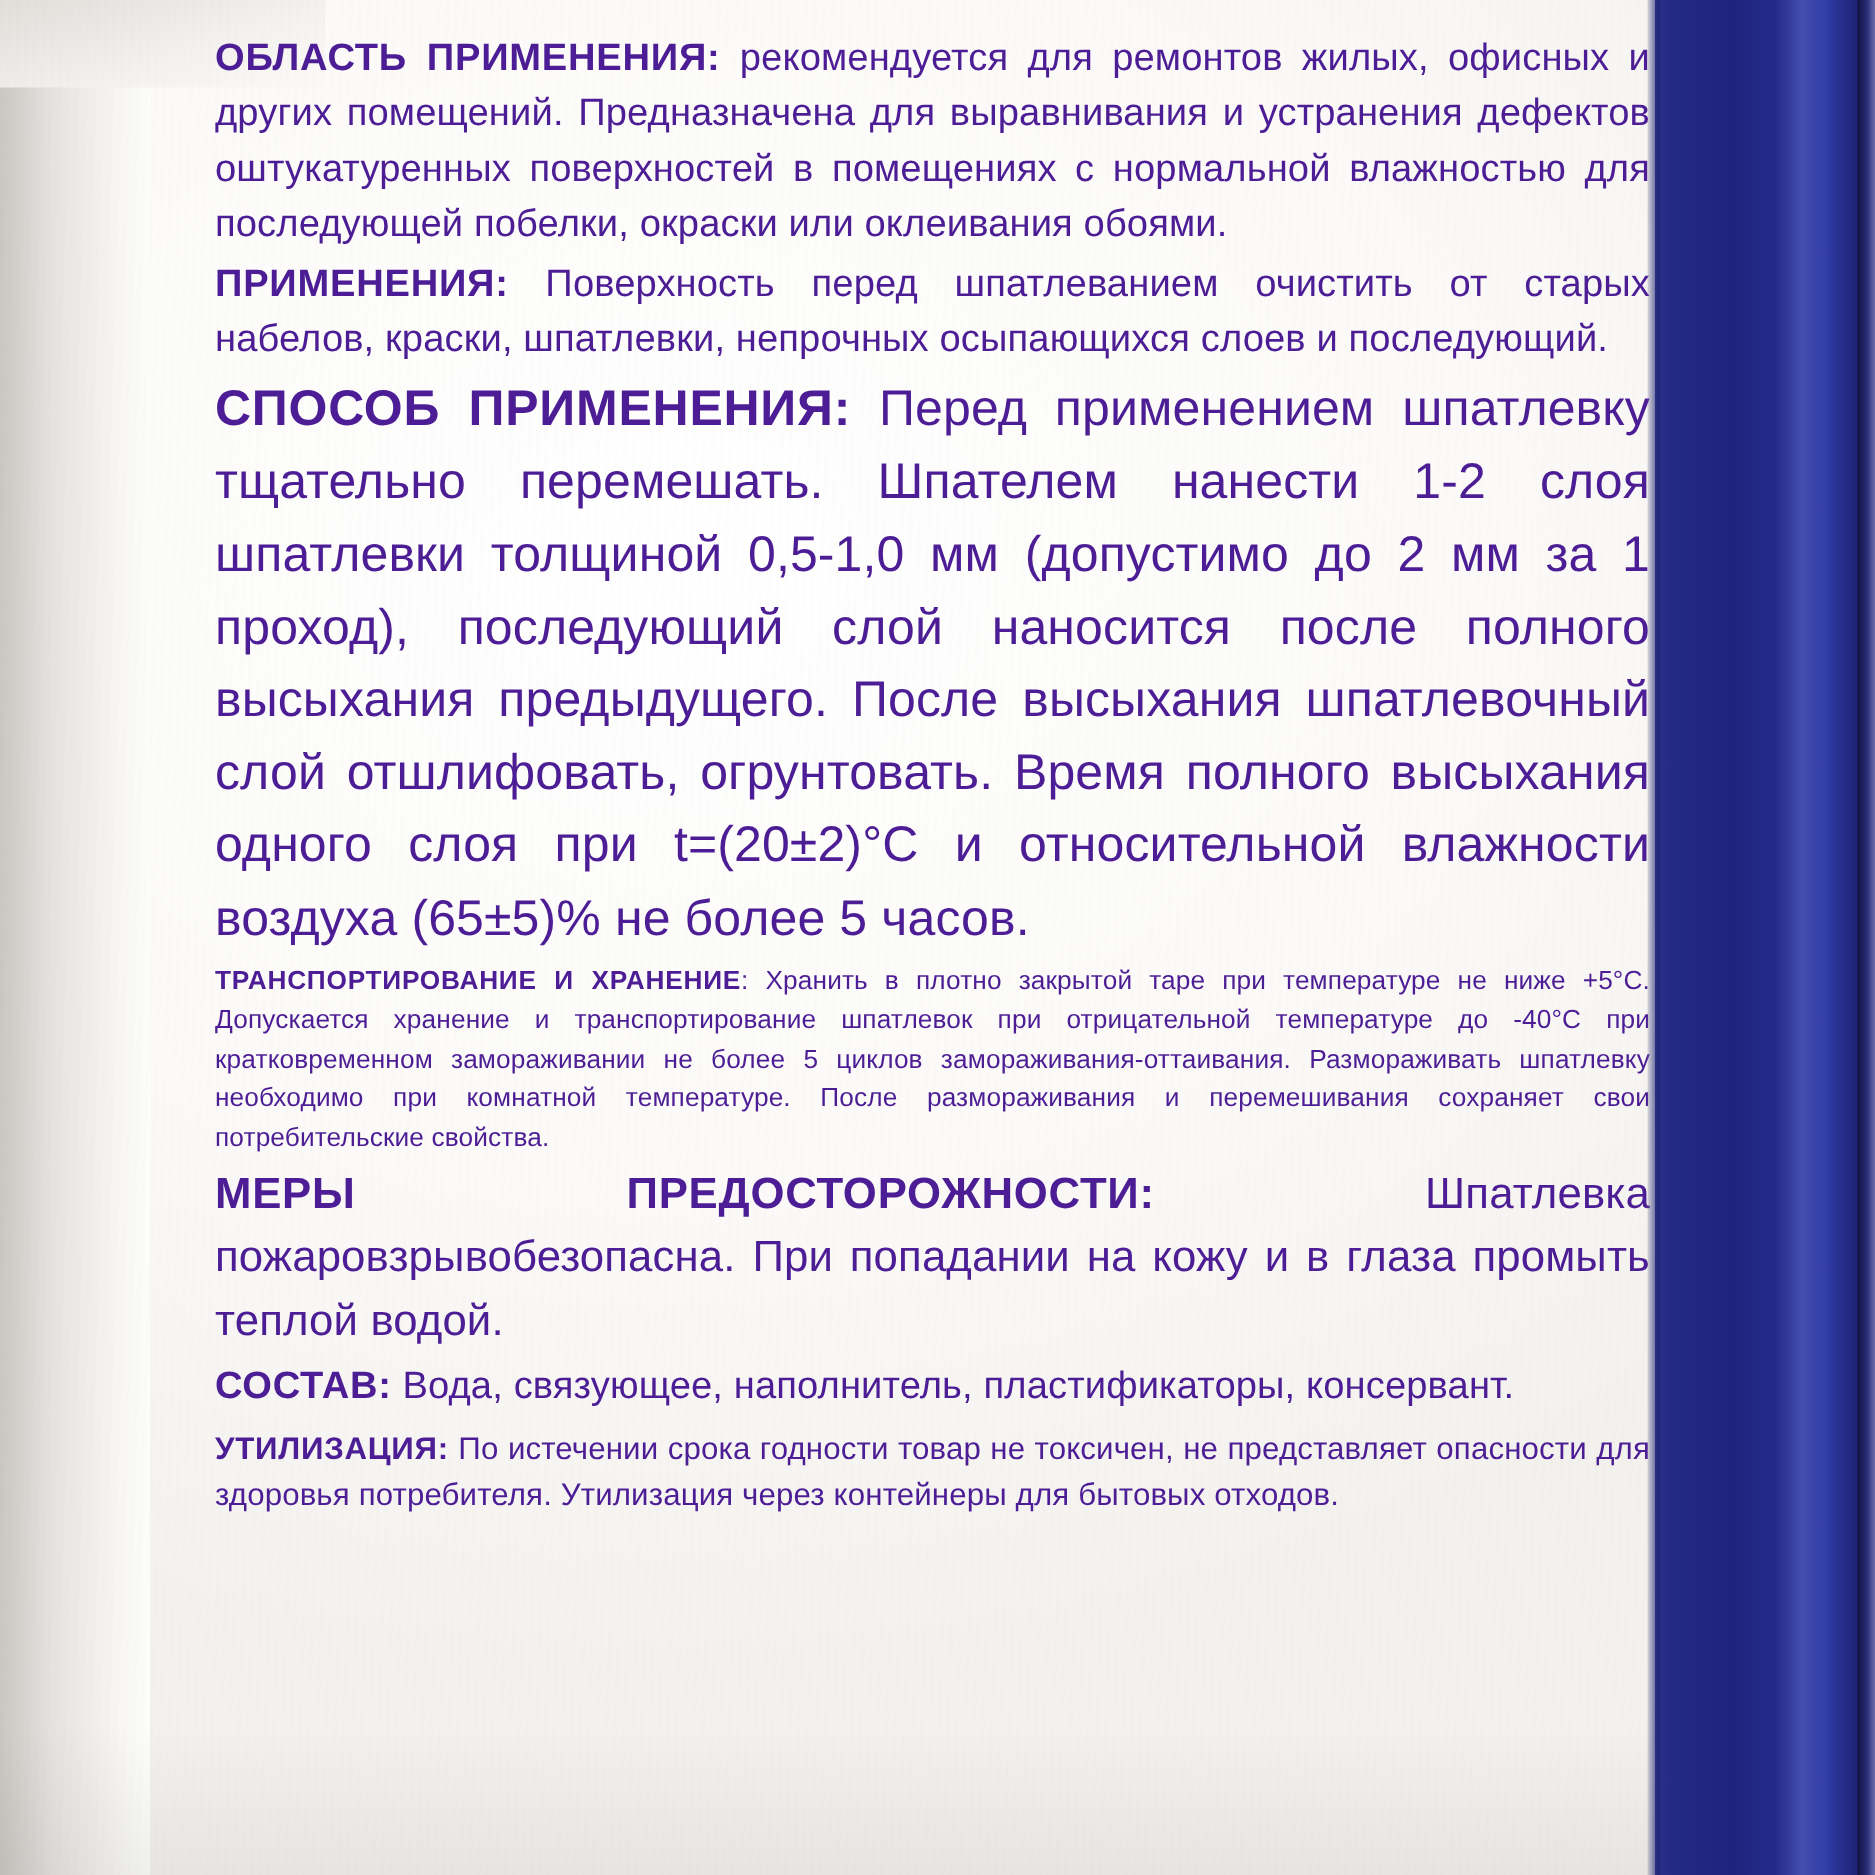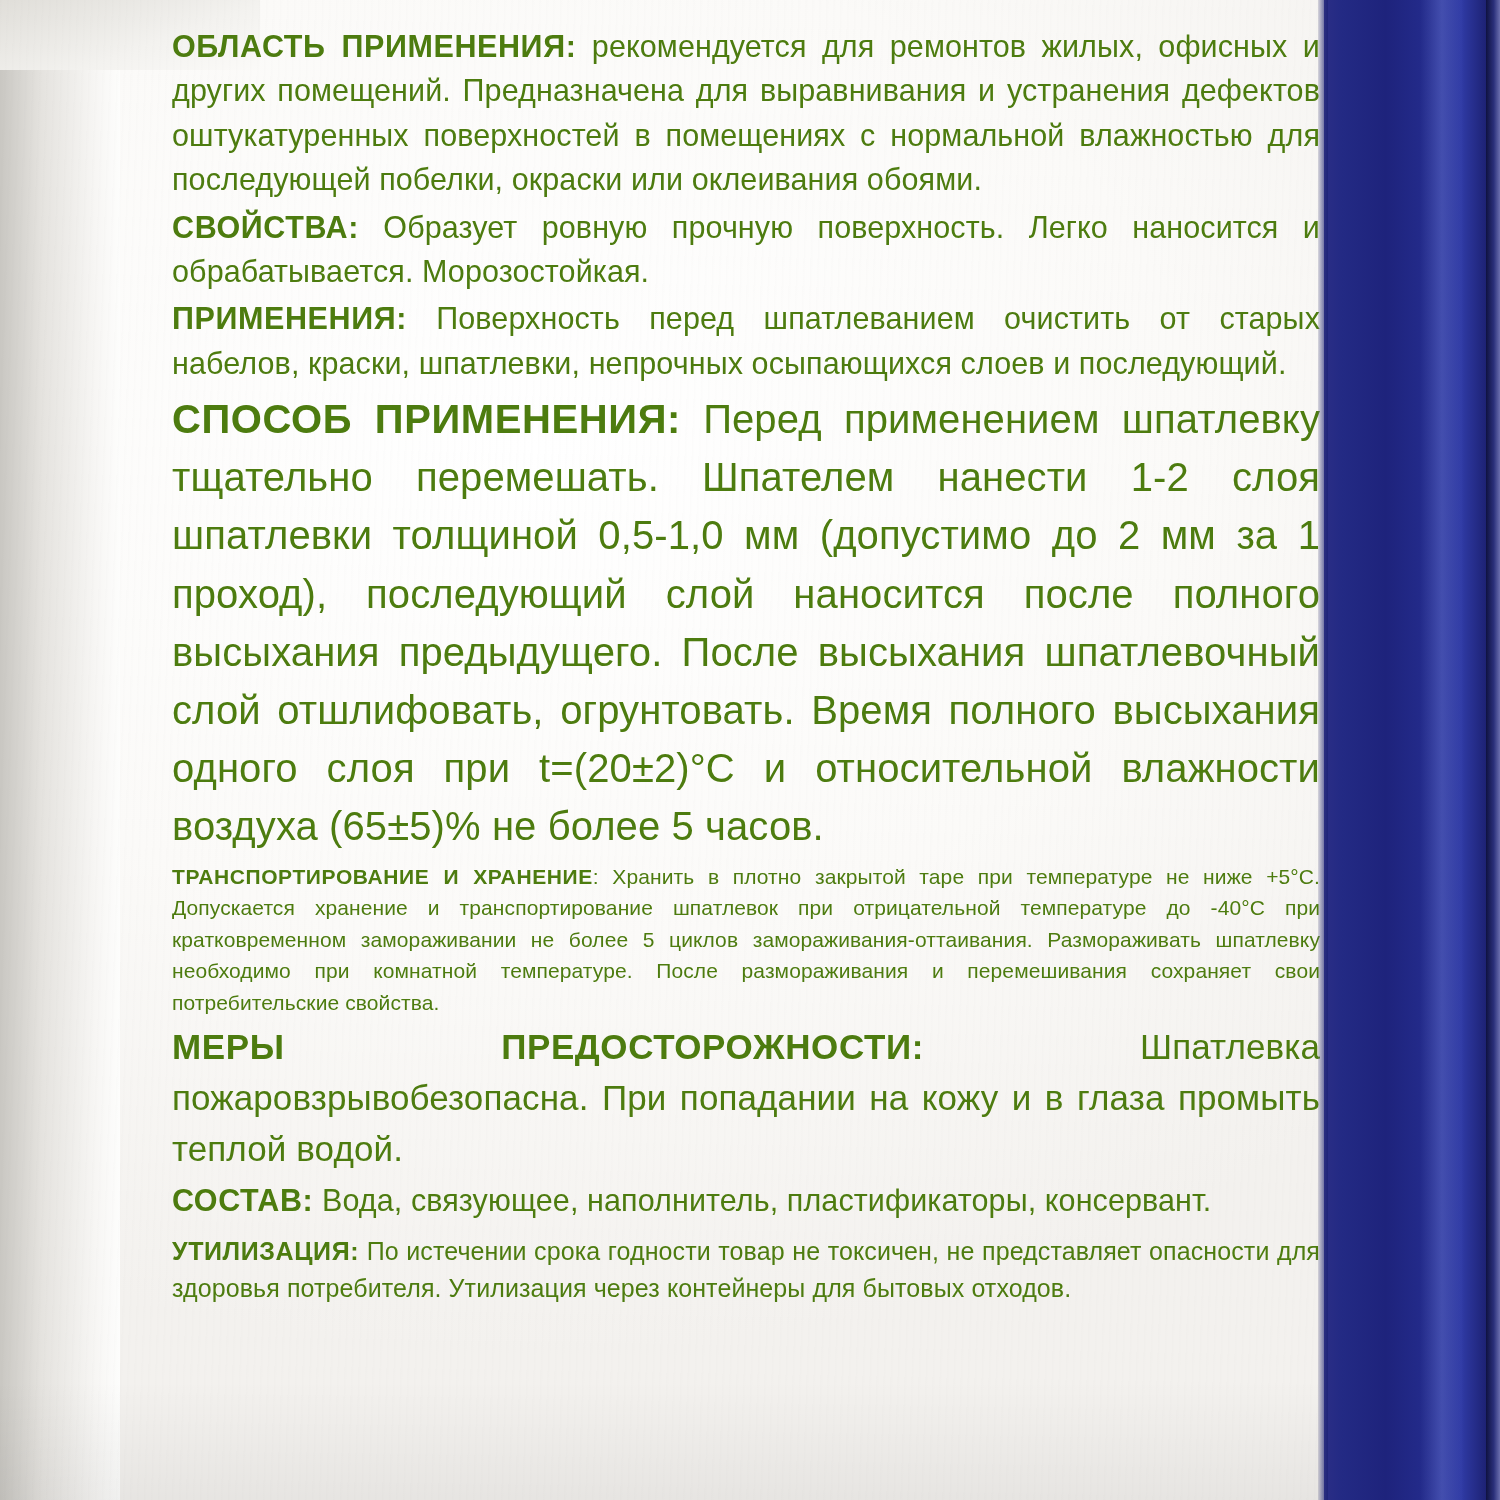--- a/index.html
+++ b/index.html
@@ -96,21 +96,21 @@
     width: 1148px;
     color: #14130f;
   }
   .para {
     font-size: 30.5px;
     line-height: 1.455;
     text-align: justify;
     text-justify: inter-word;
     margin: 0 0 1px 0;
     letter-spacing: 0.1px;
-    color: #4d7c0f;
+    color: #4c1d95;
   }
   .hdr {
     font-weight: bold;
     letter-spacing: 0.6px;
   }
   
   #p-application { margin-bottom: 3px; }
   #p-properties { margin-bottom: 3px; }
   #p-preparation { margin-bottom: 5px; }
   #p-usage { margin-bottom: 5px; font-size: 40px; }
@@ -143,21 +143,20 @@
 <div id="page">
 
   <div id="label-sheet"></div>
   <div id="label-left-shadow"></div>
   <div id="label-top-curl"></div>
 
   <div id="text-block">
 
     <p class="para" id="p-application"><span class="hdr">ОБЛАСТЬ ПРИМЕНЕНИЯ:</span><span> рекомендуется для ремонтов жилых, офисных и других помещений. Предназначена для выравнивания и устранения дефектов оштукатуренных поверхностей в помещениях с нормальной влажностью для последующей побелки, окраски или оклеивания обоями.</span></p>
 
-    <p class="para" id="p-properties"><span class="hdr">СВОЙСТВА:</span><span> Образует ровную прочную поверхность. Легко наносится и обрабатывается. Морозостойкая.</span></p>
 
     <p class="para" id="p-preparation"><span class="hdr">ПРИМЕНЕНИЯ:</span><span> Поверхность перед шпатлеванием очистить от старых набелов, краски, шпатлевки, непрочных осыпающихся слоев и последующий.</span></p>
 
     <p class="para" id="p-usage"><span class="hdr">СПОСОБ ПРИМЕНЕНИЯ:</span><span> Перед применением шпатлевку тщательно перемешать. Шпателем нанести 1-2 слоя шпатлевки толщиной 0,5-1,0 мм (допустимо до 2 мм за 1 проход), последующий слой наносится после полного высыхания предыдущего. После высыхания шпатлевочный слой отшлифовать, огрунтовать. Время полного высыхания одного слоя при t=(20±2)°С и относительной влажности воздуха (65±5)% не более 5 часов.</span></p>
 
     <p class="para" id="p-storage"><span class="hdr">ТРАНСПОРТИРОВАНИЕ И ХРАНЕНИЕ</span><span>: Хранить в плотно закрытой таре при температуре не ниже +5°С. Допускается хранение и транспортирование шпатлевок при отрицательной температуре до -40°С при кратковременном замораживании не более 5 циклов замораживания-оттаивания. Размораживать шпатлевку необходимо при комнатной температуре. После размораживания и перемешивания сохраняет свои потребительские свойства.</span></p>
 
     <p class="para" id="p-precautions"><span class="hdr">МЕРЫ ПРЕДОСТОРОЖНОСТИ:</span><span> Шпатлевка пожаровзрывобезопасна. При попадании на кожу и в глаза промыть теплой водой.</span></p>
 
     <p class="para" id="p-composition"><span class="hdr">СОСТАВ:</span><span> Вода, связующее, наполнитель, пластификаторы, консервант.</span></p>

